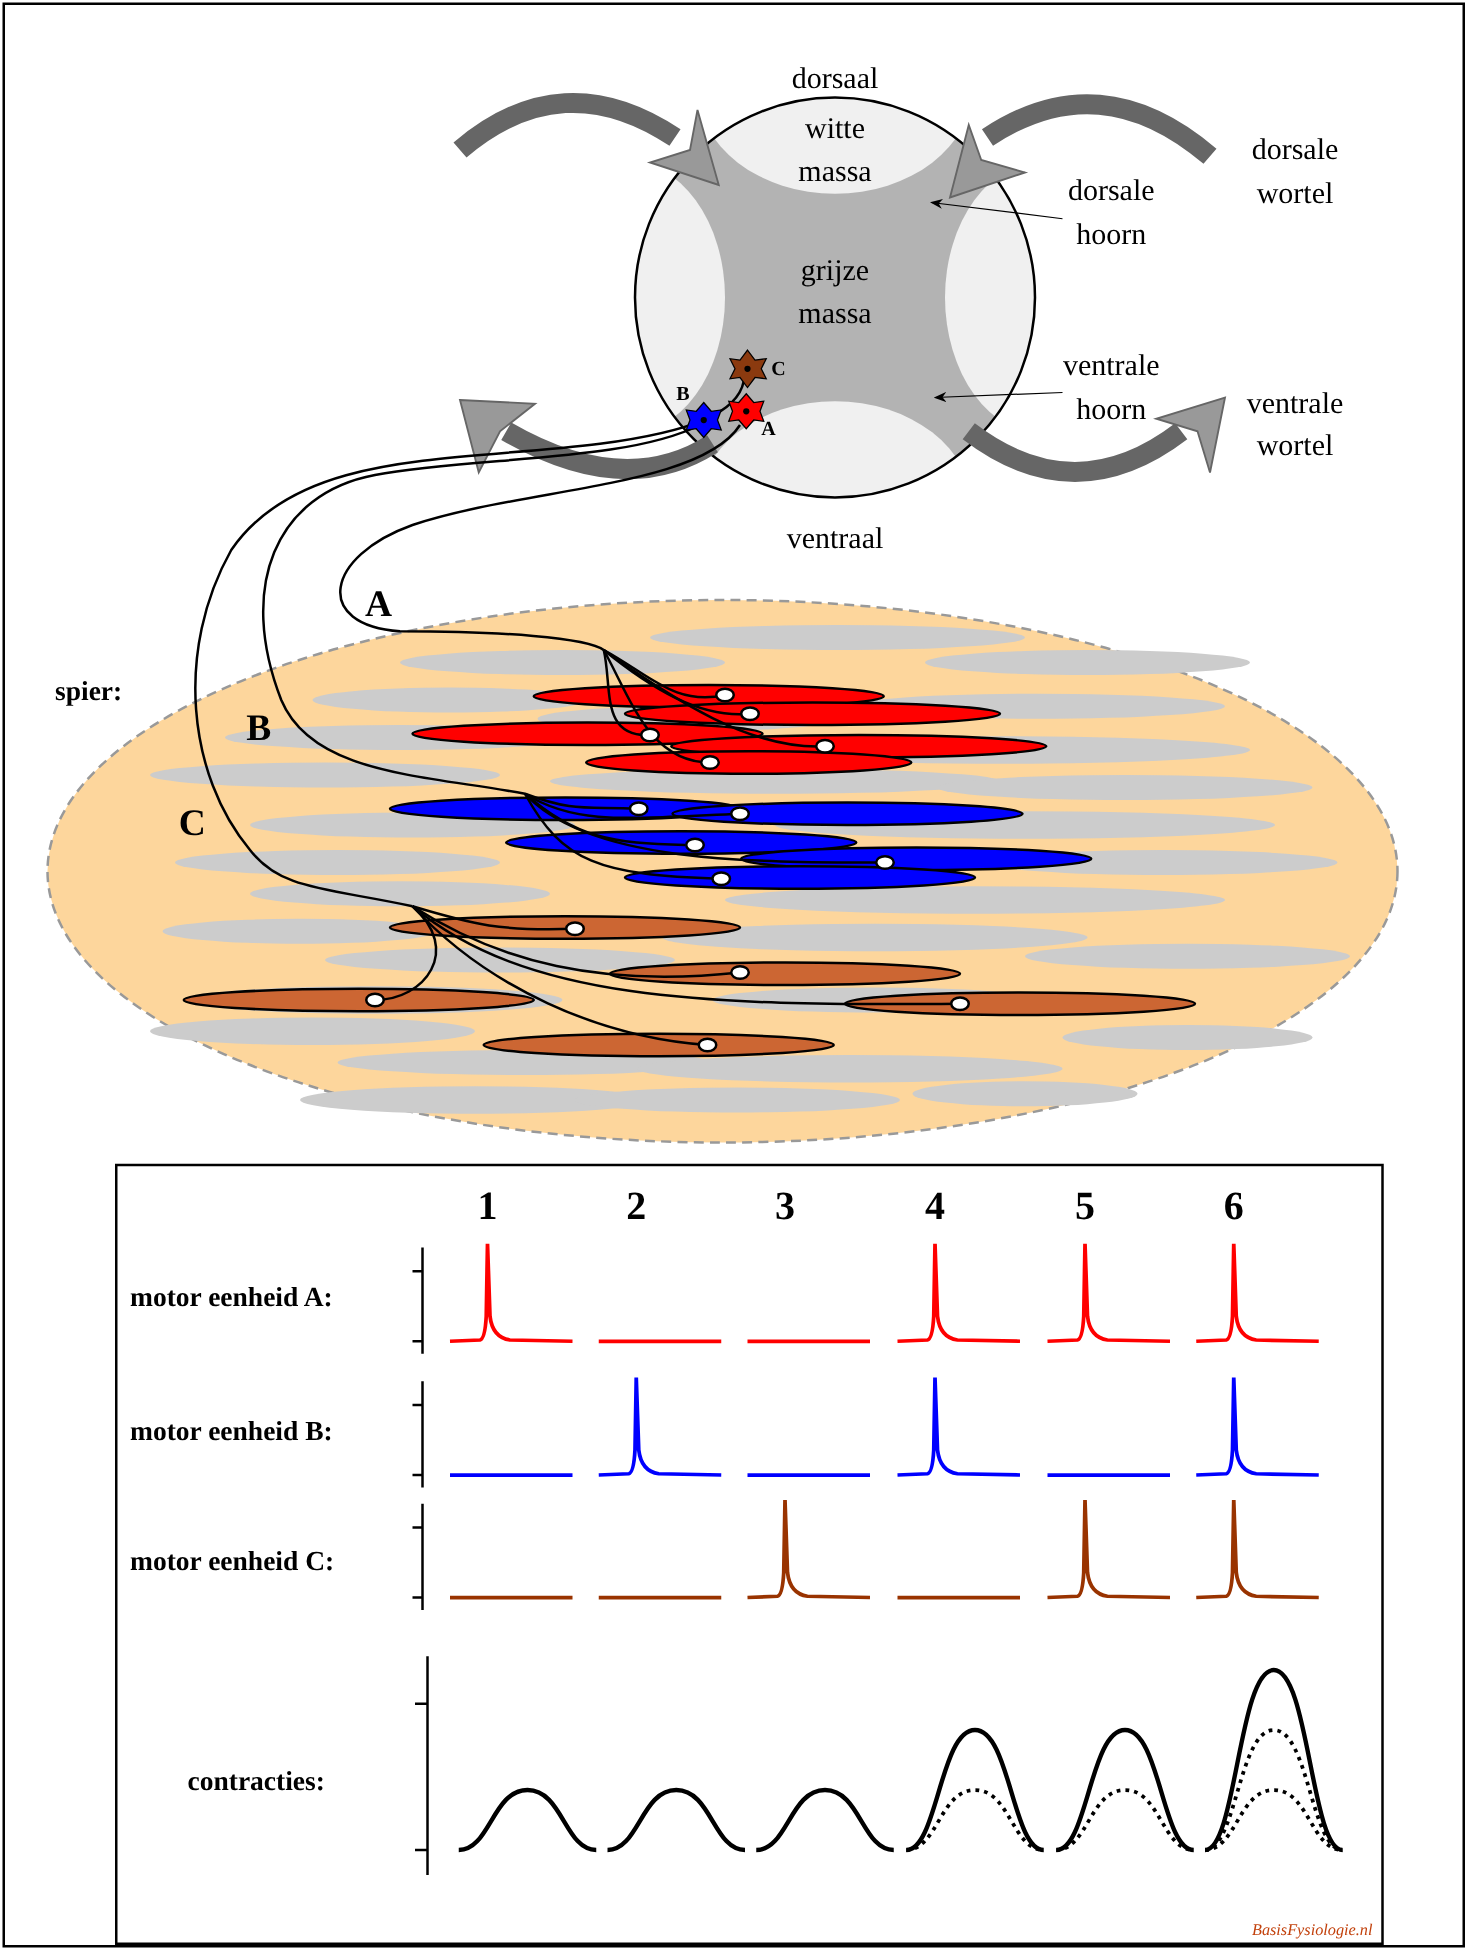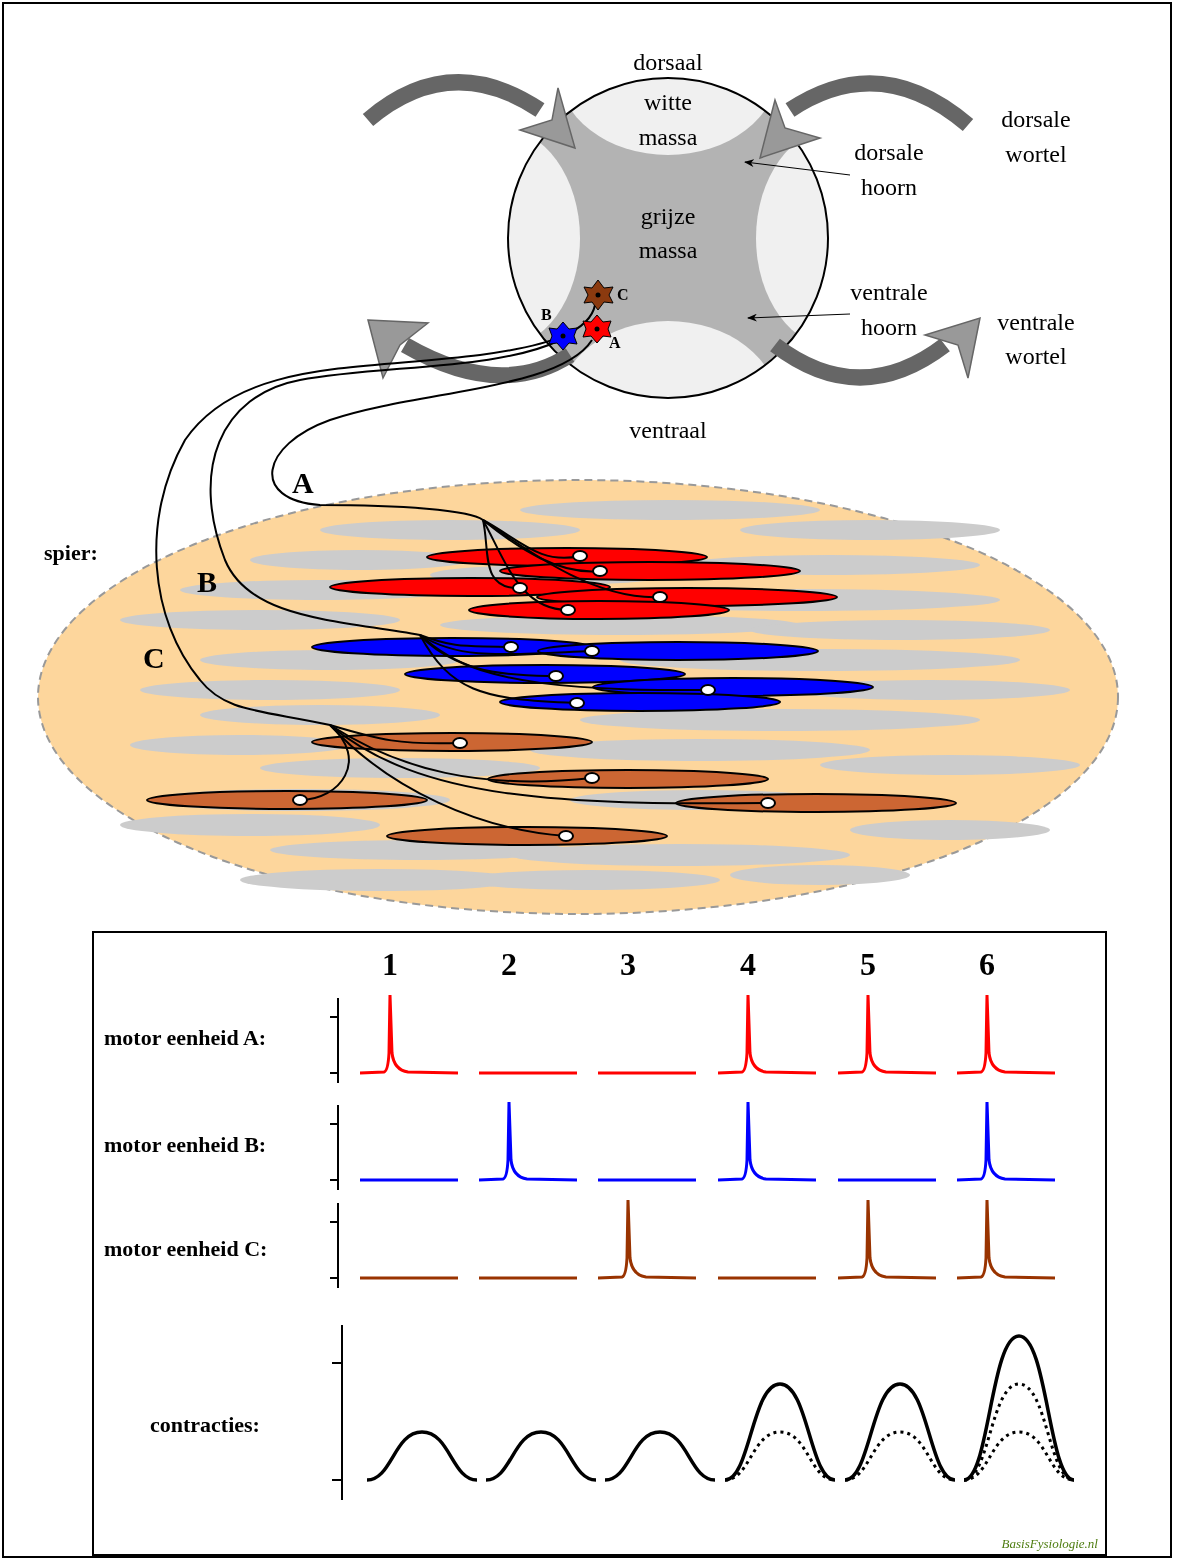--- a/index.html
+++ b/index.html
@@ -1,21 +1,21 @@
 <!DOCTYPE html>
 <html><head>
 <meta charset="utf-8">
 <style>
   html,body{margin:0;padding:0;background:#fff;}
   body{width:1178px;height:1563px;position:relative;overflow:hidden;font-family:"Liberation Serif","DejaVu Serif",serif;}
   #frame{position:absolute;left:2px;top:2px;width:1170px;height:1556px;border:2px solid #000;box-sizing:border-box;}
   svg{position:absolute;left:0;top:0;}
   .lbl{font-family:"Liberation Serif","DejaVu Serif",serif;fill:#000;}
   .bold{font-weight:bold;}
-  #credit{position:absolute;right:80px;top:1536px;font-style:italic;font-size:13px;color:#4d7c0f;font-family:"Liberation Serif","DejaVu Serif",serif;}
+  #credit{position:absolute;right:80px;top:1536px;font-style:italic;font-size:13px;color:#c2410c;font-family:"Liberation Serif","DejaVu Serif",serif;}
 </style>
 </head>
 <body>
 
 <div id="frame"></div>
 
 <svg id="fig" width="1178" height="1563" viewBox="0 0 1178 1563">
   <defs>
     <clipPath id="cordClip">
         <circle cx="668" cy="238" r="160"></circle>

